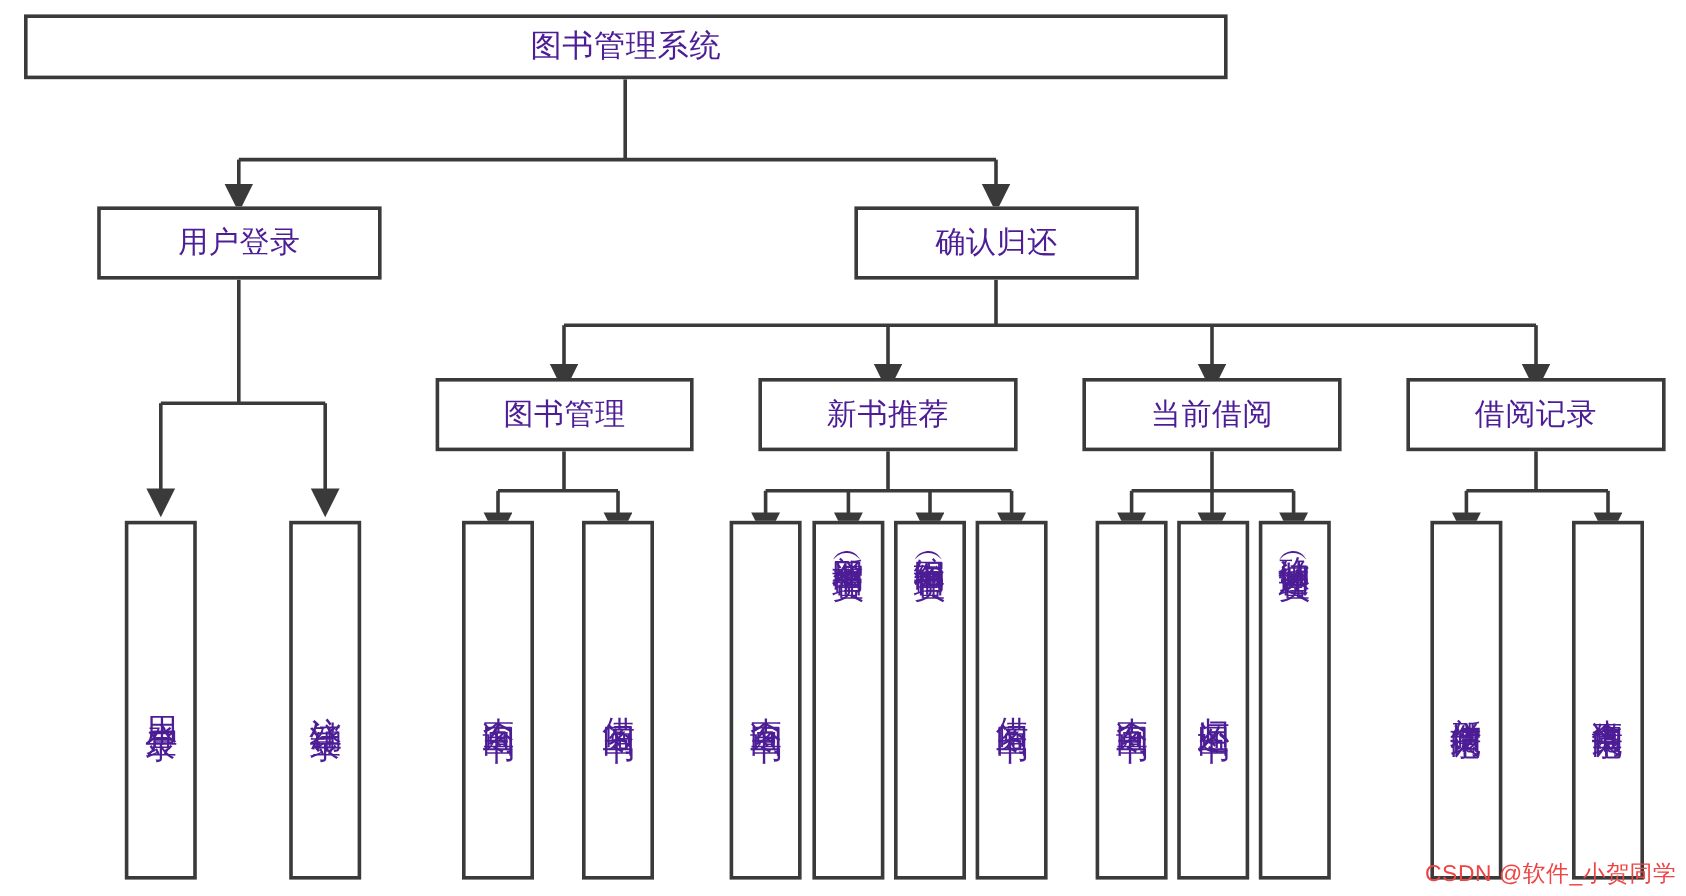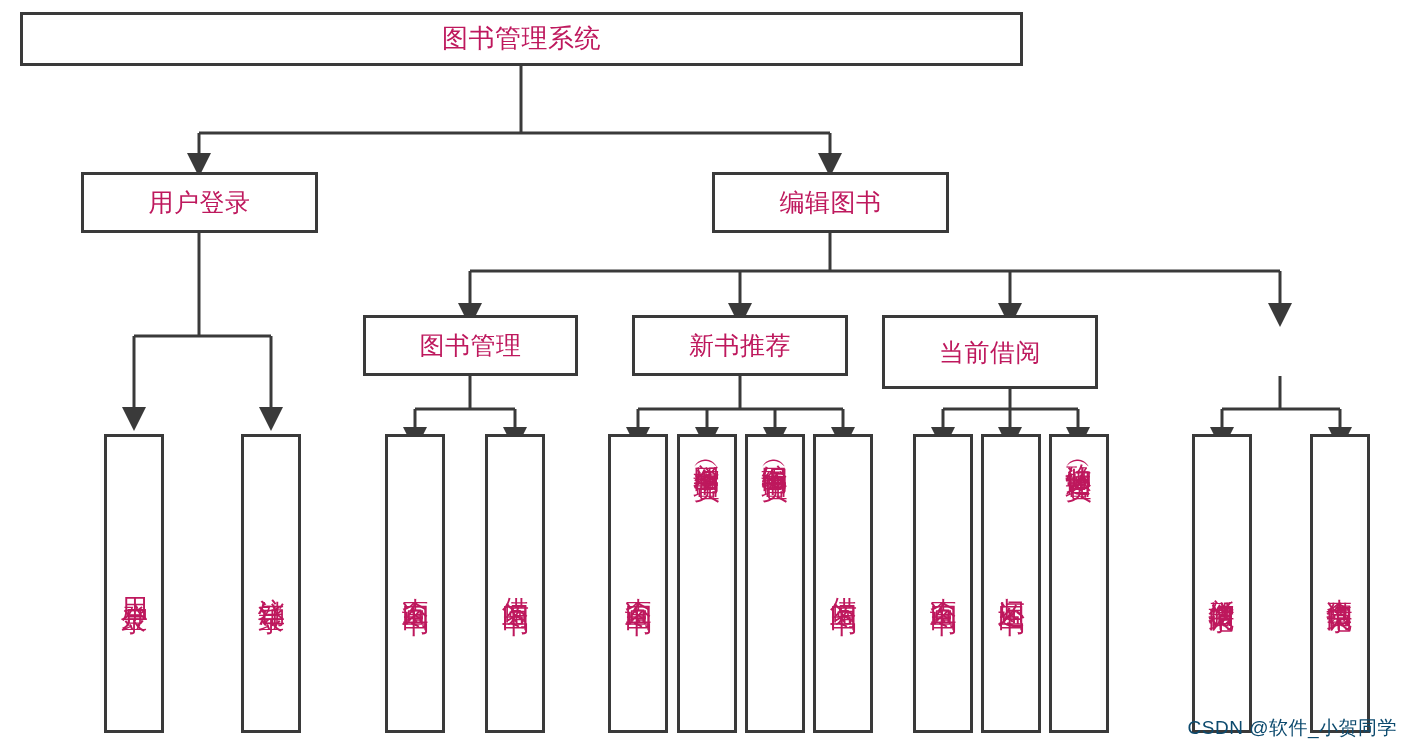--- a/index.html
+++ b/index.html
@@ -33,21 +33,21 @@
     display: flex;
     align-items: center;
     justify-content: center;
     color: #333333;
     overflow: hidden;
   }
   .node .label {
     display: block;
     text-align: center;
     line-height: 1.05;
-    color: #be185d;
+    color: #4c1d95;
   }
   
   .node.horiz .label {
     writing-mode: horizontal-tb;
     font-size: 25px;
     letter-spacing: 0.5px;
   }
   .node.root .label { font-size: 26px; }
   
   .node.vert {
@@ -69,21 +69,21 @@
   
   .node.vert.centered {
     align-items: center;
     padding-top: 0;
   }
   .watermark {
     position: absolute;
     right: 8px;
     bottom: 6px;
     font-size: 19px;
-    color: #0c4a6e;
+    color: #ef4444;
     letter-spacing: 0.5px;
     white-space: nowrap;
     margin-top: 39px;
   }
 </style>
 </head>
 <body>
 
 <div id="canvas">
 
@@ -138,31 +138,34 @@
   </svg>
 
   <div class="node horiz root" style="left:20px; top:12px; width:1003px; height:54px;">
     <span class="label">图书管理系统</span>
   </div>
 
   <div class="node horiz" style="left:81px; top:172px; width:237px; height:61px;">
     <span class="label">用户登录</span>
   </div>
   <div class="node horiz" style="left:712px; top:172px; width:237px; height:61px;">
-    <span class="label">编辑图书</span>
+    <span class="label">确认归还</span>
   </div>
 
   <div class="node horiz" style="left:363px; top:315px; width:215px; height:61px;">
     <span class="label">图书管理</span>
   </div>
   <div class="node horiz" style="left:632px; top:315px; width:216px; height:61px;">
     <span class="label">新书推荐</span>
   </div>
-  <div class="node horiz" style="left:882px; top:315px; width:216px; height:74px;">
+  <div class="node horiz" style="left:902px; top:315px; width:216px; height:61px;">
     <span class="label">当前借阅</span>
+  </div>
+  <div class="node horiz" style="left:1172px; top:315px; width:216px; height:61px;">
+    <span class="label">借阅记录</span>
   </div>
 
   <div class="node vert centered" style="left:104px; top:434px; width:60px; height:299px;">
     <span class="label">用户登录</span>
   </div>
   <div class="node vert centered" style="left:241px; top:434px; width:60px; height:299px;">
     <span class="label">注销登录</span>
   </div>
 
   <div class="node vert centered" style="left:385px; top:434px; width:60px; height:299px;">

